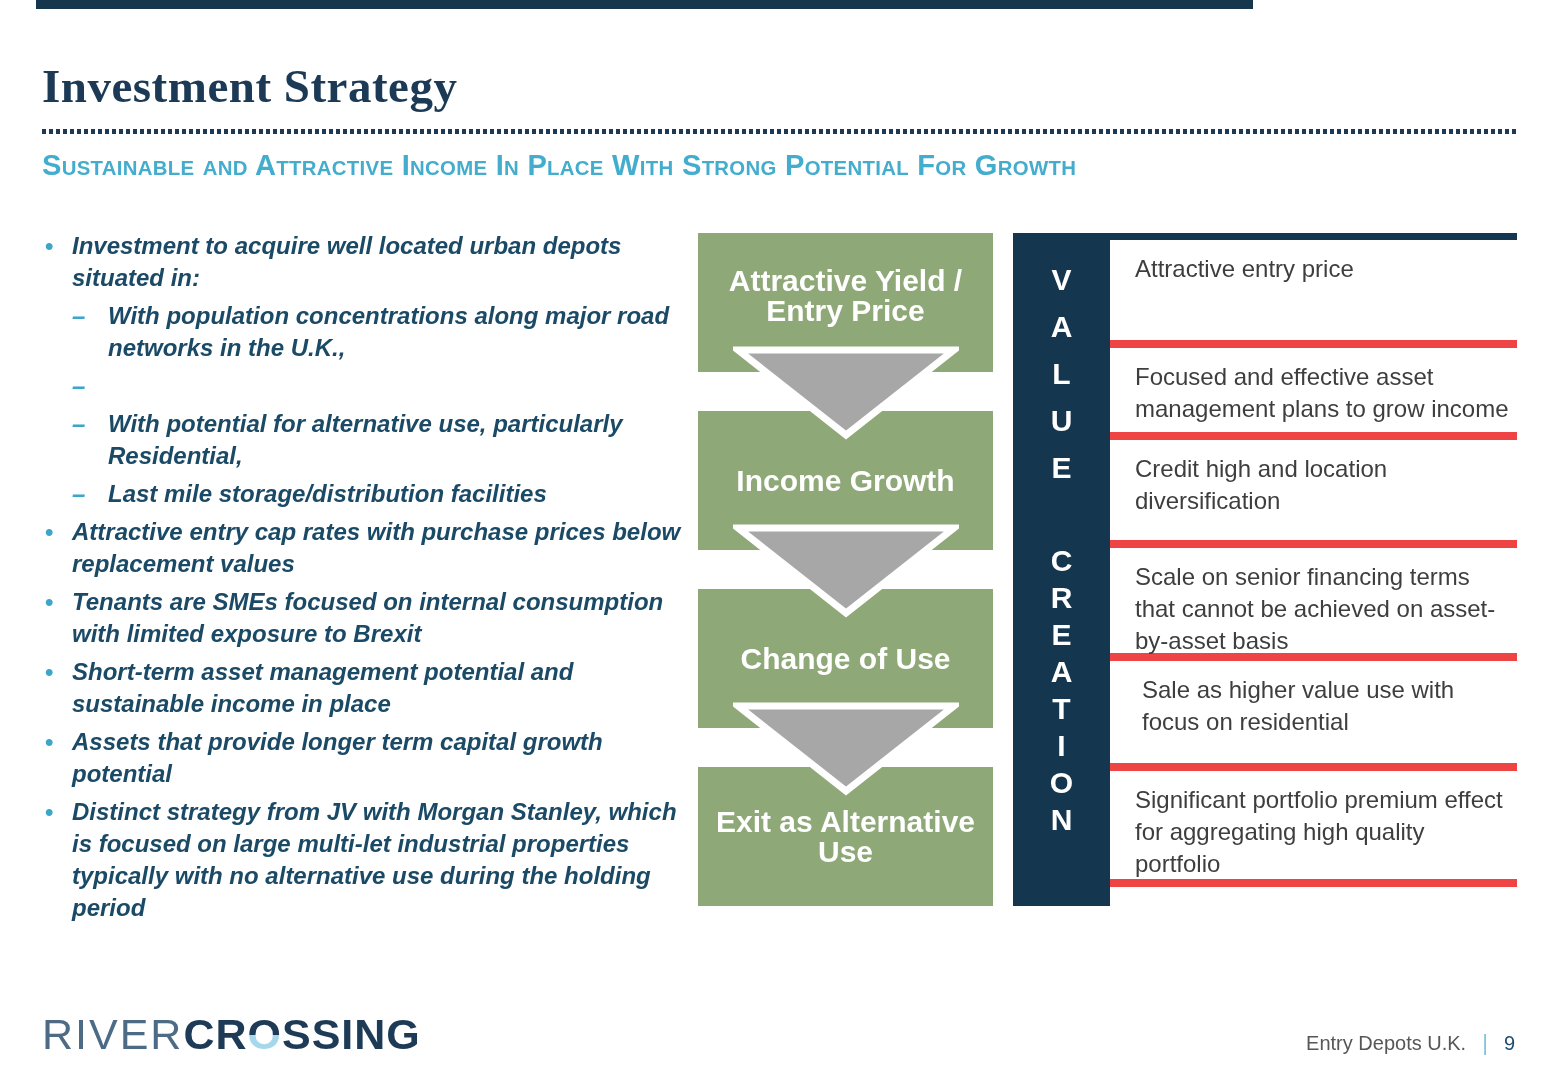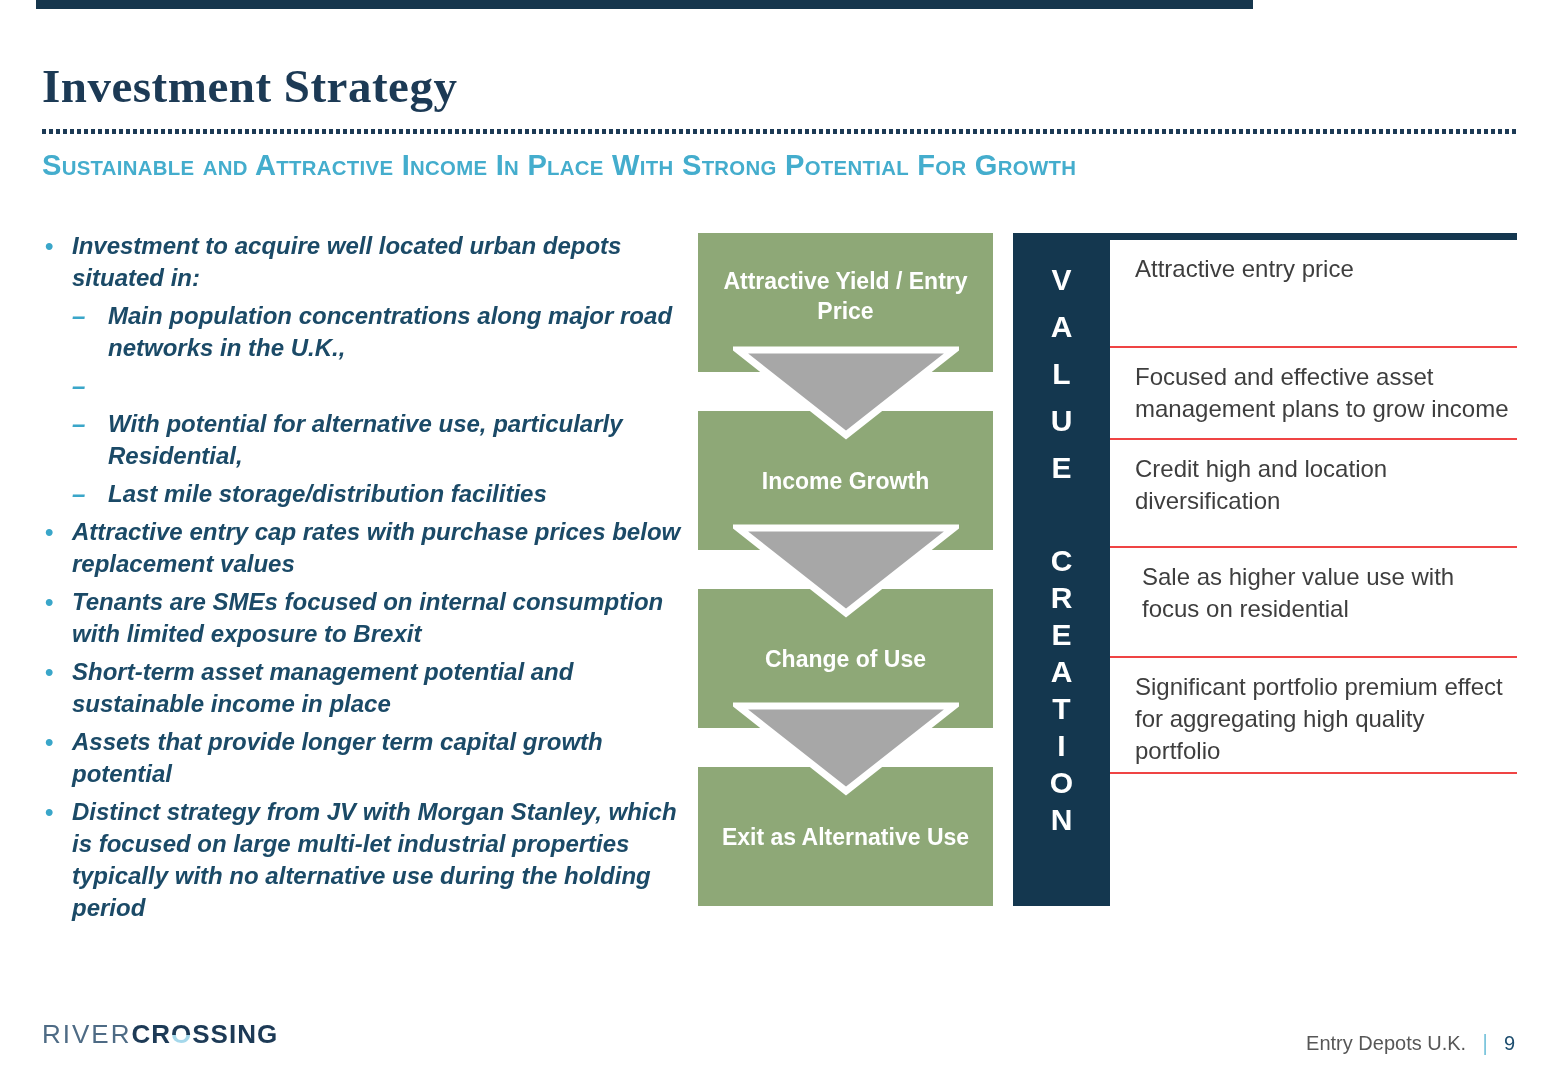--- a/index.html
+++ b/index.html
@@ -52,21 +52,21 @@
   }
   .bullet-text, .sub-text { flex: 1; }
 
   
   .flow {
     position: absolute; left: 698px; top: 233px; width: 295px; height: 673px;
   }
   .flow-box {
     position: absolute; left: 0; width: 295px; height: 139px;
     background: #8ea877; color: #ffffff;
-    font-weight: bold; font-size: 23px; line-height: 30px;
+    font-weight: bold; font-size: 30px; line-height: 30px;
     display: flex; align-items: center; justify-content: center;
     text-align: center; padding: 0 14px;
   }
   .flow-box .inner { max-width: 270px; }
   .flow-box.first { align-items: flex-start; padding-top: 33px; }
   .flow-arrow {
     position: absolute; left: 50%; transform: translateX(-50%);
     width: 226px; height: 96px; z-index: 2;
   }
 
@@ -78,35 +78,35 @@
     width: 97px; background: #14374f; position: relative;
     color: #ffffff; font-weight: bold; font-size: 30px; text-align: center;
   }
   .vc-word { position: absolute; left: 0; right: 0; }
   .vc-word.value { top: 16px; }
   .vc-word.value div { height: 47px; line-height: 47px; }
   .vc-word.creation { top: 302px; }
   .vc-word.creation div { height: 37px; line-height: 37px; }
   .vc-rows { flex: 1; display: flex; flex-direction: column; }
   .vc-row {
-    border-bottom: 2px solid #ef4444;
+    border-bottom: 8px solid #ef4444;
     padding: 13px 8px 0 25px;
     font-size: 24px; line-height: 32px; color: #3e3e3e;
   }
   .vc-row.r1 { height: 108px; }
   .vc-row.r2 { height: 92px; }
   .vc-row.r3 { height: 108px; }
   .vc-row.r4 { height: 113px; }
   .vc-row.r5 { height: 110px; padding-left: 32px; }
   .vc-row.r6 { height: 116px; }
 
   
   .logo {
     position: absolute; left: 42px; top: 1012px;
-    font-size: 26px; line-height: 44px; white-space: nowrap;
+    font-size: 43px; line-height: 44px; white-space: nowrap;
   }
   .logo .river { font-weight: normal; color: #4e6b85; letter-spacing: 2px; }
   .logo .crossing { font-weight: bold; color: #1d3a56; letter-spacing: 1px; }
   .logo .logo-o {
     background: linear-gradient(180deg, #1d3a56 52%, #a5d8eb 52%);
     -webkit-background-clip: text; background-clip: text; color: transparent;
   }
   .footer-right {
     position: absolute; right: 44px; top: 1030px;
     font-size: 20px; line-height: 26px; color: #575757; white-space: nowrap;
@@ -124,21 +124,21 @@
 <div class="page-subtitle">Sustainable and Attractive Income In Place With Strong Potential For Growth</div>
 
 <div class="bullets">
 
   <div class="bullet-row">
     <span class="bullet-dot">•</span>
     <span class="bullet-text">Investment to acquire well located urban depots situated in:</span>
   </div>
   <div class="sub-row">
     <span class="sub-dash">–</span>
-    <span class="sub-text">Main population concentrations along major road networks in the U.K.,</span>
+    <span class="sub-text">With population concentrations along major road networks in the U.K.,</span>
   </div>
   <div class="sub-row">
     <span class="sub-dash">–</span>
   </div>
   <div class="sub-row">
     <span class="sub-dash">–</span>
     <span class="sub-text">With potential for alternative use, particularly Residential,</span>
   </div>
   <div class="sub-row">
     <span class="sub-dash">–</span>
@@ -211,20 +211,21 @@
         <div>T</div>
         <div>I</div>
         <div>O</div>
         <div>N</div>
       </div>
     </div>
     <div class="vc-rows">
       <div class="vc-row r1">Attractive entry price</div>
       <div class="vc-row r2">Focused and effective asset management plans to grow income</div>
       <div class="vc-row r3">Credit high and location diversification</div>
+      <div class="vc-row r4">Scale on senior financing terms that cannot be achieved on asset-by-asset basis</div>
       <div class="vc-row r5">Sale as higher value use with focus on residential</div>
       <div class="vc-row r6">Significant portfolio premium effect for aggregating high quality portfolio</div>
     </div>
   </div>
 </div>
 
 <div class="logo">
   <span class="river">RIVER</span><span class="crossing"><span>CR</span><span class="logo-o">O</span><span>SSING</span></span>
 </div>
 

